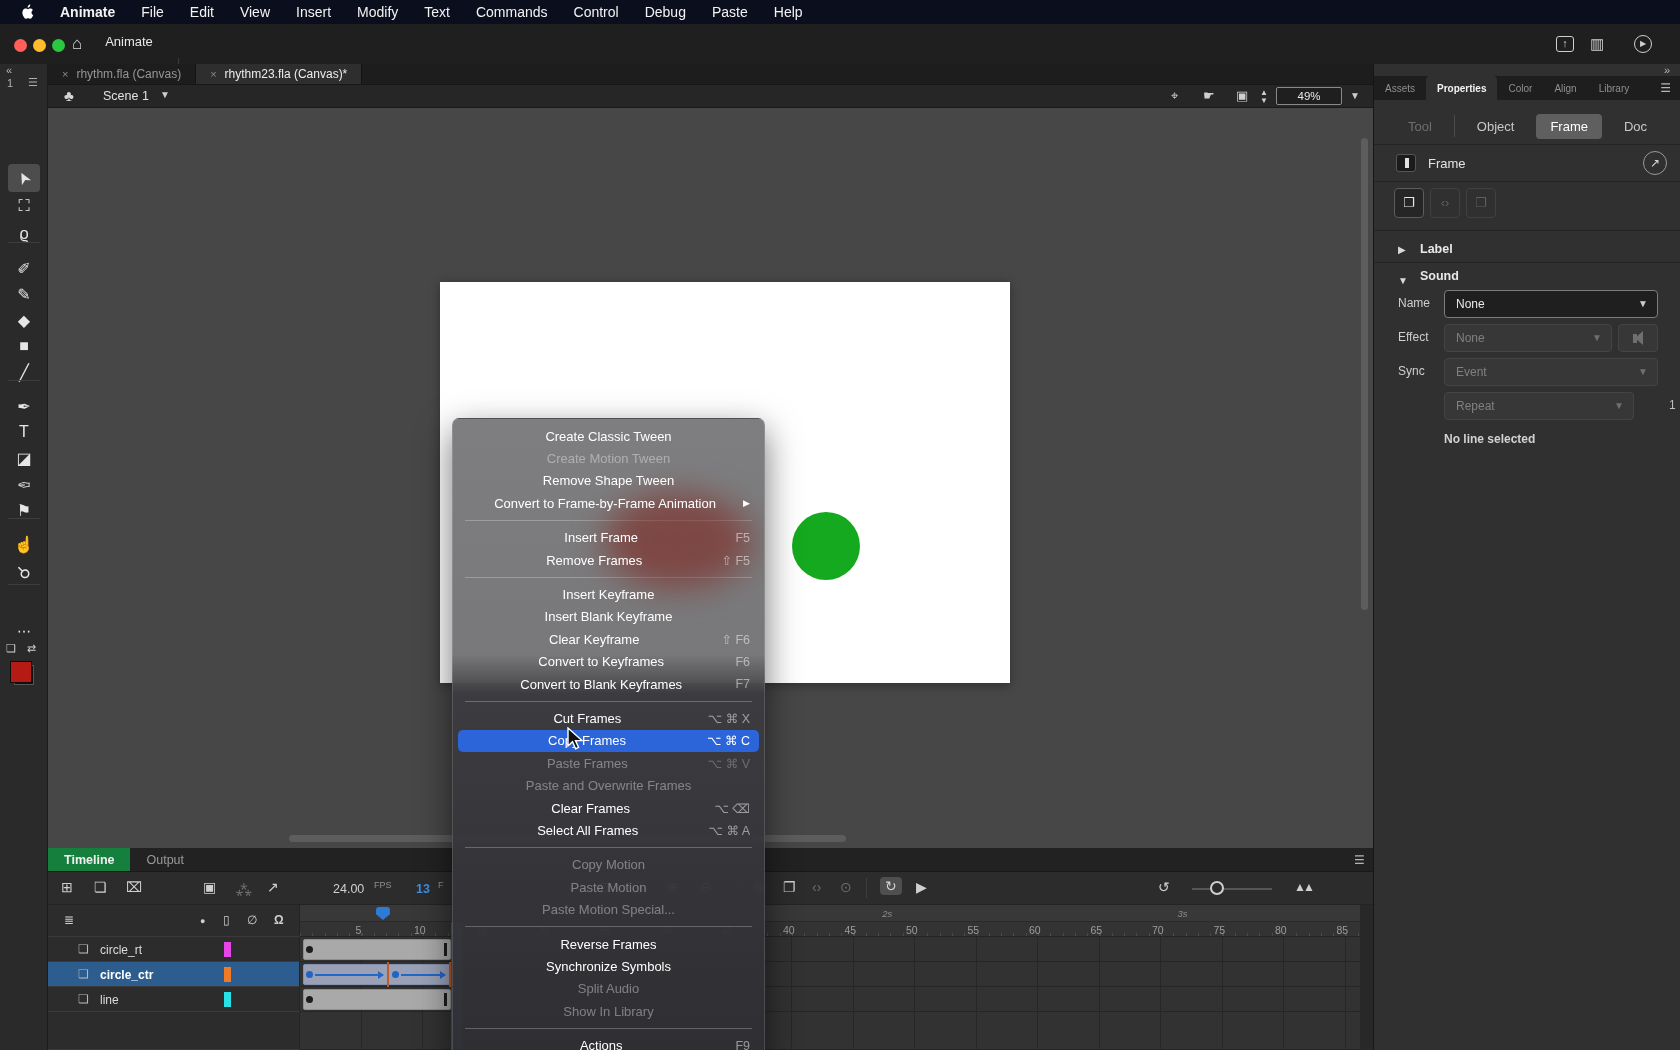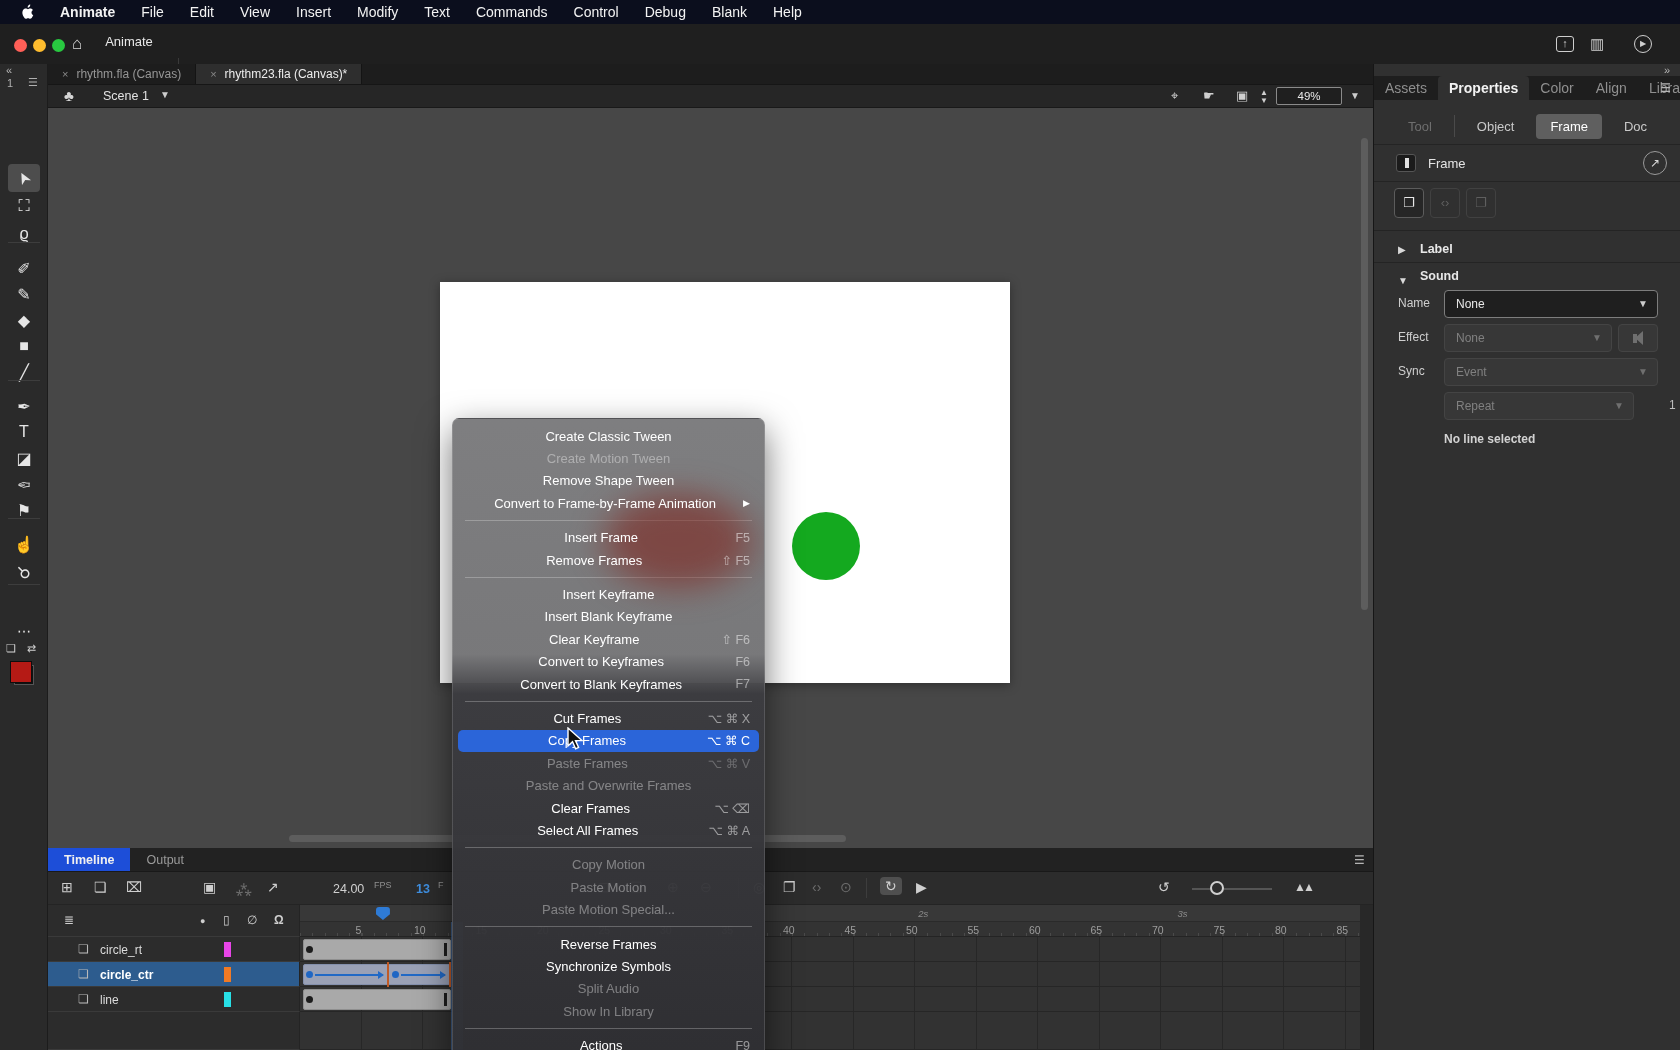--- a/index.html
+++ b/index.html
@@ -64,21 +64,21 @@
   #stage-circle { position:absolute; left:744px; top:404px; width:68px; height:68px; border-radius:50%; }
   #red-blob { position:absolute; left:575px; top:385px; width:105px; height:82px; border-radius:50%;
     background:#8e1f19; filter:blur(14px); opacity:.9; }
   #canvas-vscroll { position:absolute; left:1313px; top:30px; width:7px; height:472px; background:#5d5d5d; border-radius:4px; }
   #canvas-hscroll { position:absolute; left:241px; top:727px; width:557px; height:7px; background:#5d5d5d; border-radius:4px; }
 
   
   #timeline { position:absolute; left:48px; top:848px; width:1325px; height:202px; background:#2c2c2c; }
   #tl-tabs { position:absolute; left:0; top:0; width:1325px; height:24px; background:#222; border-bottom:1px solid #191919; display:flex; }
   .tl-tab { padding:0 16px; font-size:12.5px; color:#9a9a9a; display:flex; align-items:center; }
-  .tl-tab.active { background:#1d4ed8; color:#f0f0f0; font-weight:bold; }
+  .tl-tab.active { background:#15803d; color:#f0f0f0; font-weight:bold; }
   #tl-panelmenu { position:absolute; left:1306px; top:5px; color:#b5b5b5; font-size:12px; }
   #tl-toolbar { position:absolute; left:0; top:24px; width:1325px; height:33px; border-bottom:1px solid #242424; }
   .tli { position:absolute; top:7px; color:#cfcfcf; font-size:14px; text-align:center; }
   .tli.dim { color:#6d6d6d; }
   .tli.pill { background:#4f4f4f; border-radius:4px; padding:1px 5px; top:5px; }
   .tlsep { position:absolute; top:6px; width:1px; height:20px; background:#3d3d3d; }
   #fps-val { position:absolute; left:285px; top:10px; font-size:12.5px; color:#cfcfcf; }
   #fps-unit { position:absolute; left:326px; top:8px; font-size:9px; color:#8f8f8f; }
   #frame-val { position:absolute; left:368px; top:10px; font-size:12.5px; color:#3f8fe0; font-weight:bold; }
   #frame-unit { position:absolute; left:390px; top:8px; font-size:9px; color:#8f8f8f; }
@@ -120,21 +120,21 @@
   .divider-v { position:absolute; top:0; width:2px; height:25px; background:#c05a26; }
   .tween-arrow { position:absolute; top:12px; height:2px; background:#2169c6; }
   .tween-arrow:after { content:""; position:absolute; right:-1px; top:-3px; border-left:6px solid #2169c6;
     border-top:4px solid transparent; border-bottom:4px solid transparent; }
   #grid-gutter { position:absolute; left:1312px; top:57px; width:13px; height:145px; background:#282828; }
 
   
   #rightpanel { position:absolute; left:1373px; top:64px; width:307px; height:986px; background:#303030; border-left:1px solid #161616; }
   #rp-collapse { position:absolute; right:10px; top:0px; color:#b5b5b5; font-size:11px; }
   #rp-tabs { position:absolute; left:0; top:12px; width:307px; height:24px; background:#1e1e1e; display:flex; }
-  .rp-tab { padding:0 11px; display:flex; align-items:center; font-size:14px; color:#8f8f8f; }
+  .rp-tab { padding:0 11px; display:flex; align-items:center; font-size:10px; color:#8f8f8f; }
   .rp-tab.active { background:#303030; color:#f2f2f2; font-weight:bold; border-radius:4px 4px 0 0; }
   #rp-tabmenu { position:absolute; right:9px; top:17px; color:#b5b5b5; font-size:12px; }
   #rp-modes { position:absolute; left:0; top:44px; width:307px; height:36px; display:flex; align-items:center; justify-content:center; gap:8px; }
   .rp-mode { font-size:13px; color:#c9c9c9; padding:5px 14px; border-radius:4px; }
   .rp-mode.disabled { color:#6e6e6e; }
   .rp-mode.selected { background:#5f5f5f; color:#fff; }
   #rp-mode-sep { width:1px; height:22px; background:#4a4a4a; }
   #rp-framehead { position:absolute; left:0; top:80px; width:307px; height:38px; border-top:1px solid #242424; border-bottom:1px solid #242424; }
   #frame-type-icon { position:absolute; left:22px; top:9px; width:20px; height:18px; background:#1b1b1b; border-radius:3px; border:1px solid #555; }
   #frame-type-icon:after { content:""; position:absolute; left:8px; top:3px; width:4px; height:10px; background:#e0e0e0; }
@@ -191,21 +191,21 @@
 <span class="mb-item bold">Animate</span>
     <span class="mb-item">File</span>
     <span class="mb-item">Edit</span>
     <span class="mb-item">View</span>
     <span class="mb-item">Insert</span>
     <span class="mb-item">Modify</span>
     <span class="mb-item">Text</span>
     <span class="mb-item">Commands</span>
     <span class="mb-item">Control</span>
     <span class="mb-item">Debug</span>
-    <span class="mb-item">Blank</span>
+    <span class="mb-item">Paste</span>
     <span class="mb-item">Help</span>
   </div>
 
 <div id="titlebar">
   <span class="traffic" style="left:14px;background:#ff5f57"></span>
   <span class="traffic" style="left:33px;background:#febc2e"></span>
   <span class="traffic" style="left:52px;background:#28c840"></span>
   <span id="home-icon">⌂</span>
   <span id="app-tab">Animate</span>
   <span id="app-tab-underline"></span>
@@ -346,21 +346,21 @@
   <div id="layerhead">
     <span class="lh-i" style="left:16px">≣</span>
     <span class="lh-i" style="left:152px;font-size:9px;top:11px">●</span>
     <span class="lh-i" style="left:175px">▯</span>
     <span class="lh-i" style="left:199px">∅</span>
     <span class="lh-i" style="left:226px;font-weight:bold">Ω</span>
   </div>
 
   <div id="grid">
     <div id="scrubrow">
-        <span class="tmark" style="left: 587.25px; margin-left: 36px;">2s</span>
+        <span class="tmark" style="left: 587.25px;">2s</span>
         <span class="tmark" style="left: 882.45px;">3s</span>
         <div id="playhead-head" style="left: 75.95px;"></div>
       </div>
     <div id="rulerrow">
         <span class="rnum" style="left: 58.35px;">5</span>
         <span class="rnum" style="left: 119.85px;">10</span>
         <span class="rnum" style="left: 181.35px;">15</span>
         <span class="rnum" style="left: 242.85px;">20</span>
         <span class="rnum" style="left: 304.35px;">25</span>
         <span class="rnum" style="left: 365.85px;">30</span>

